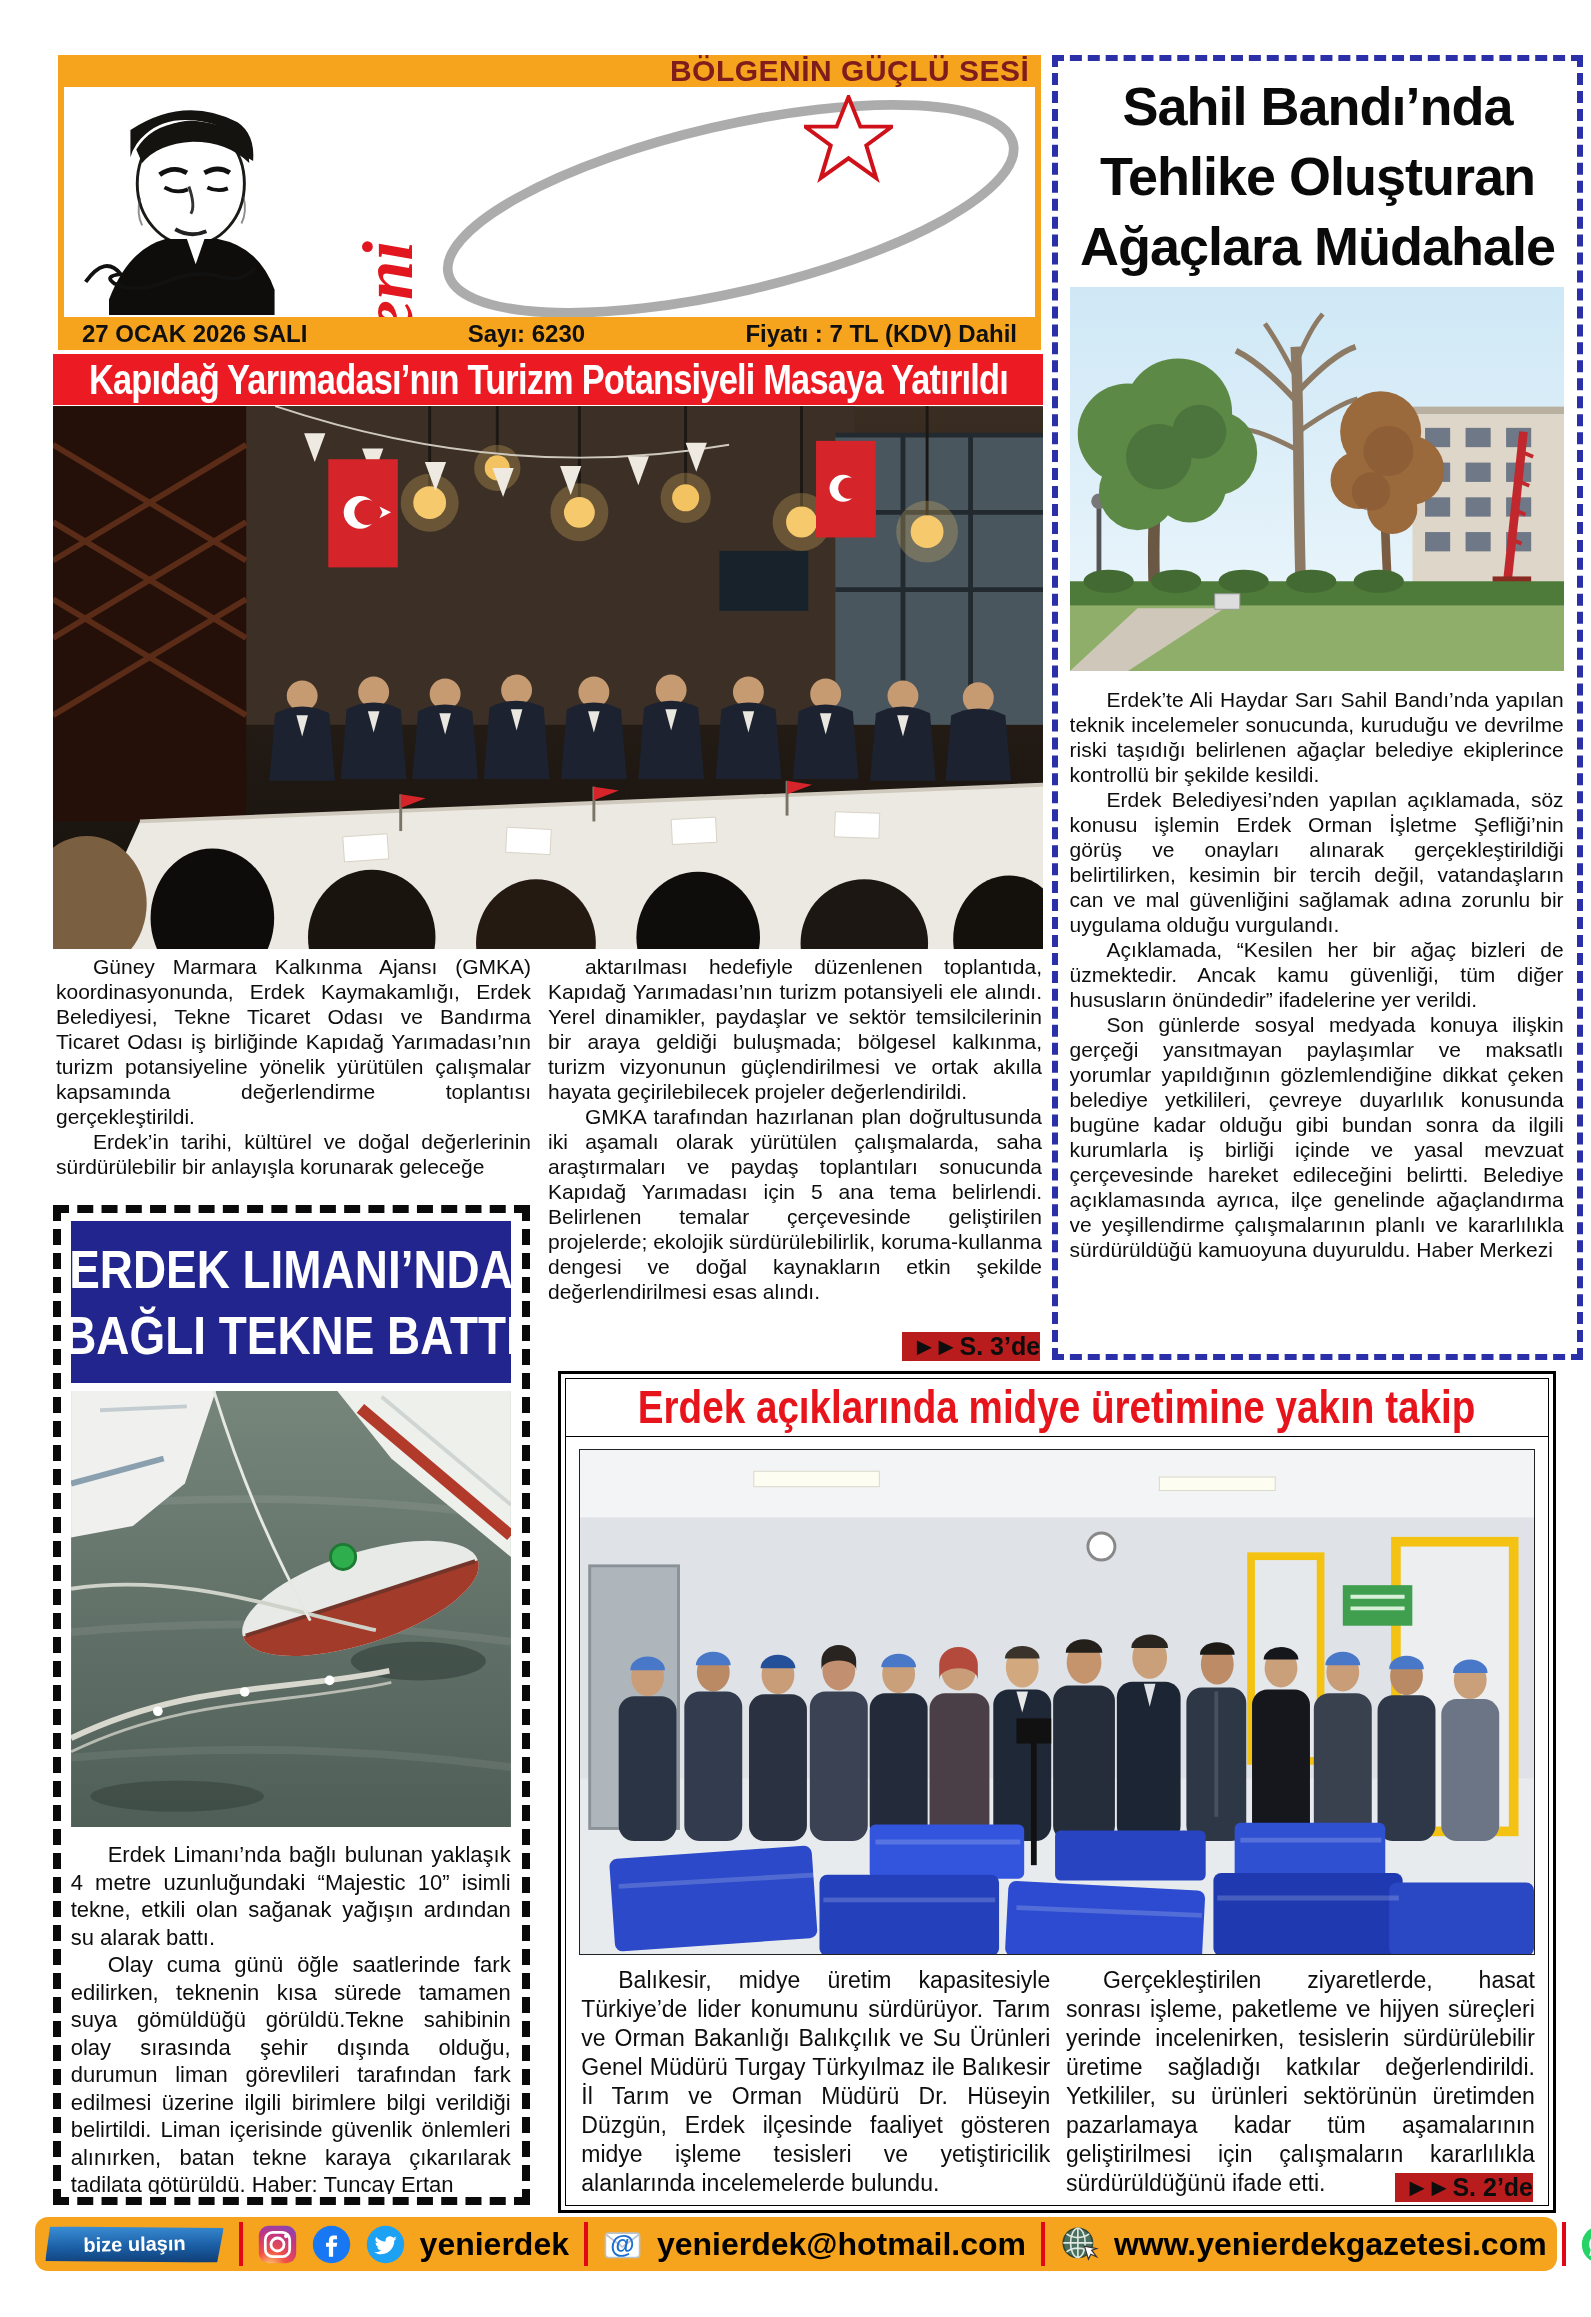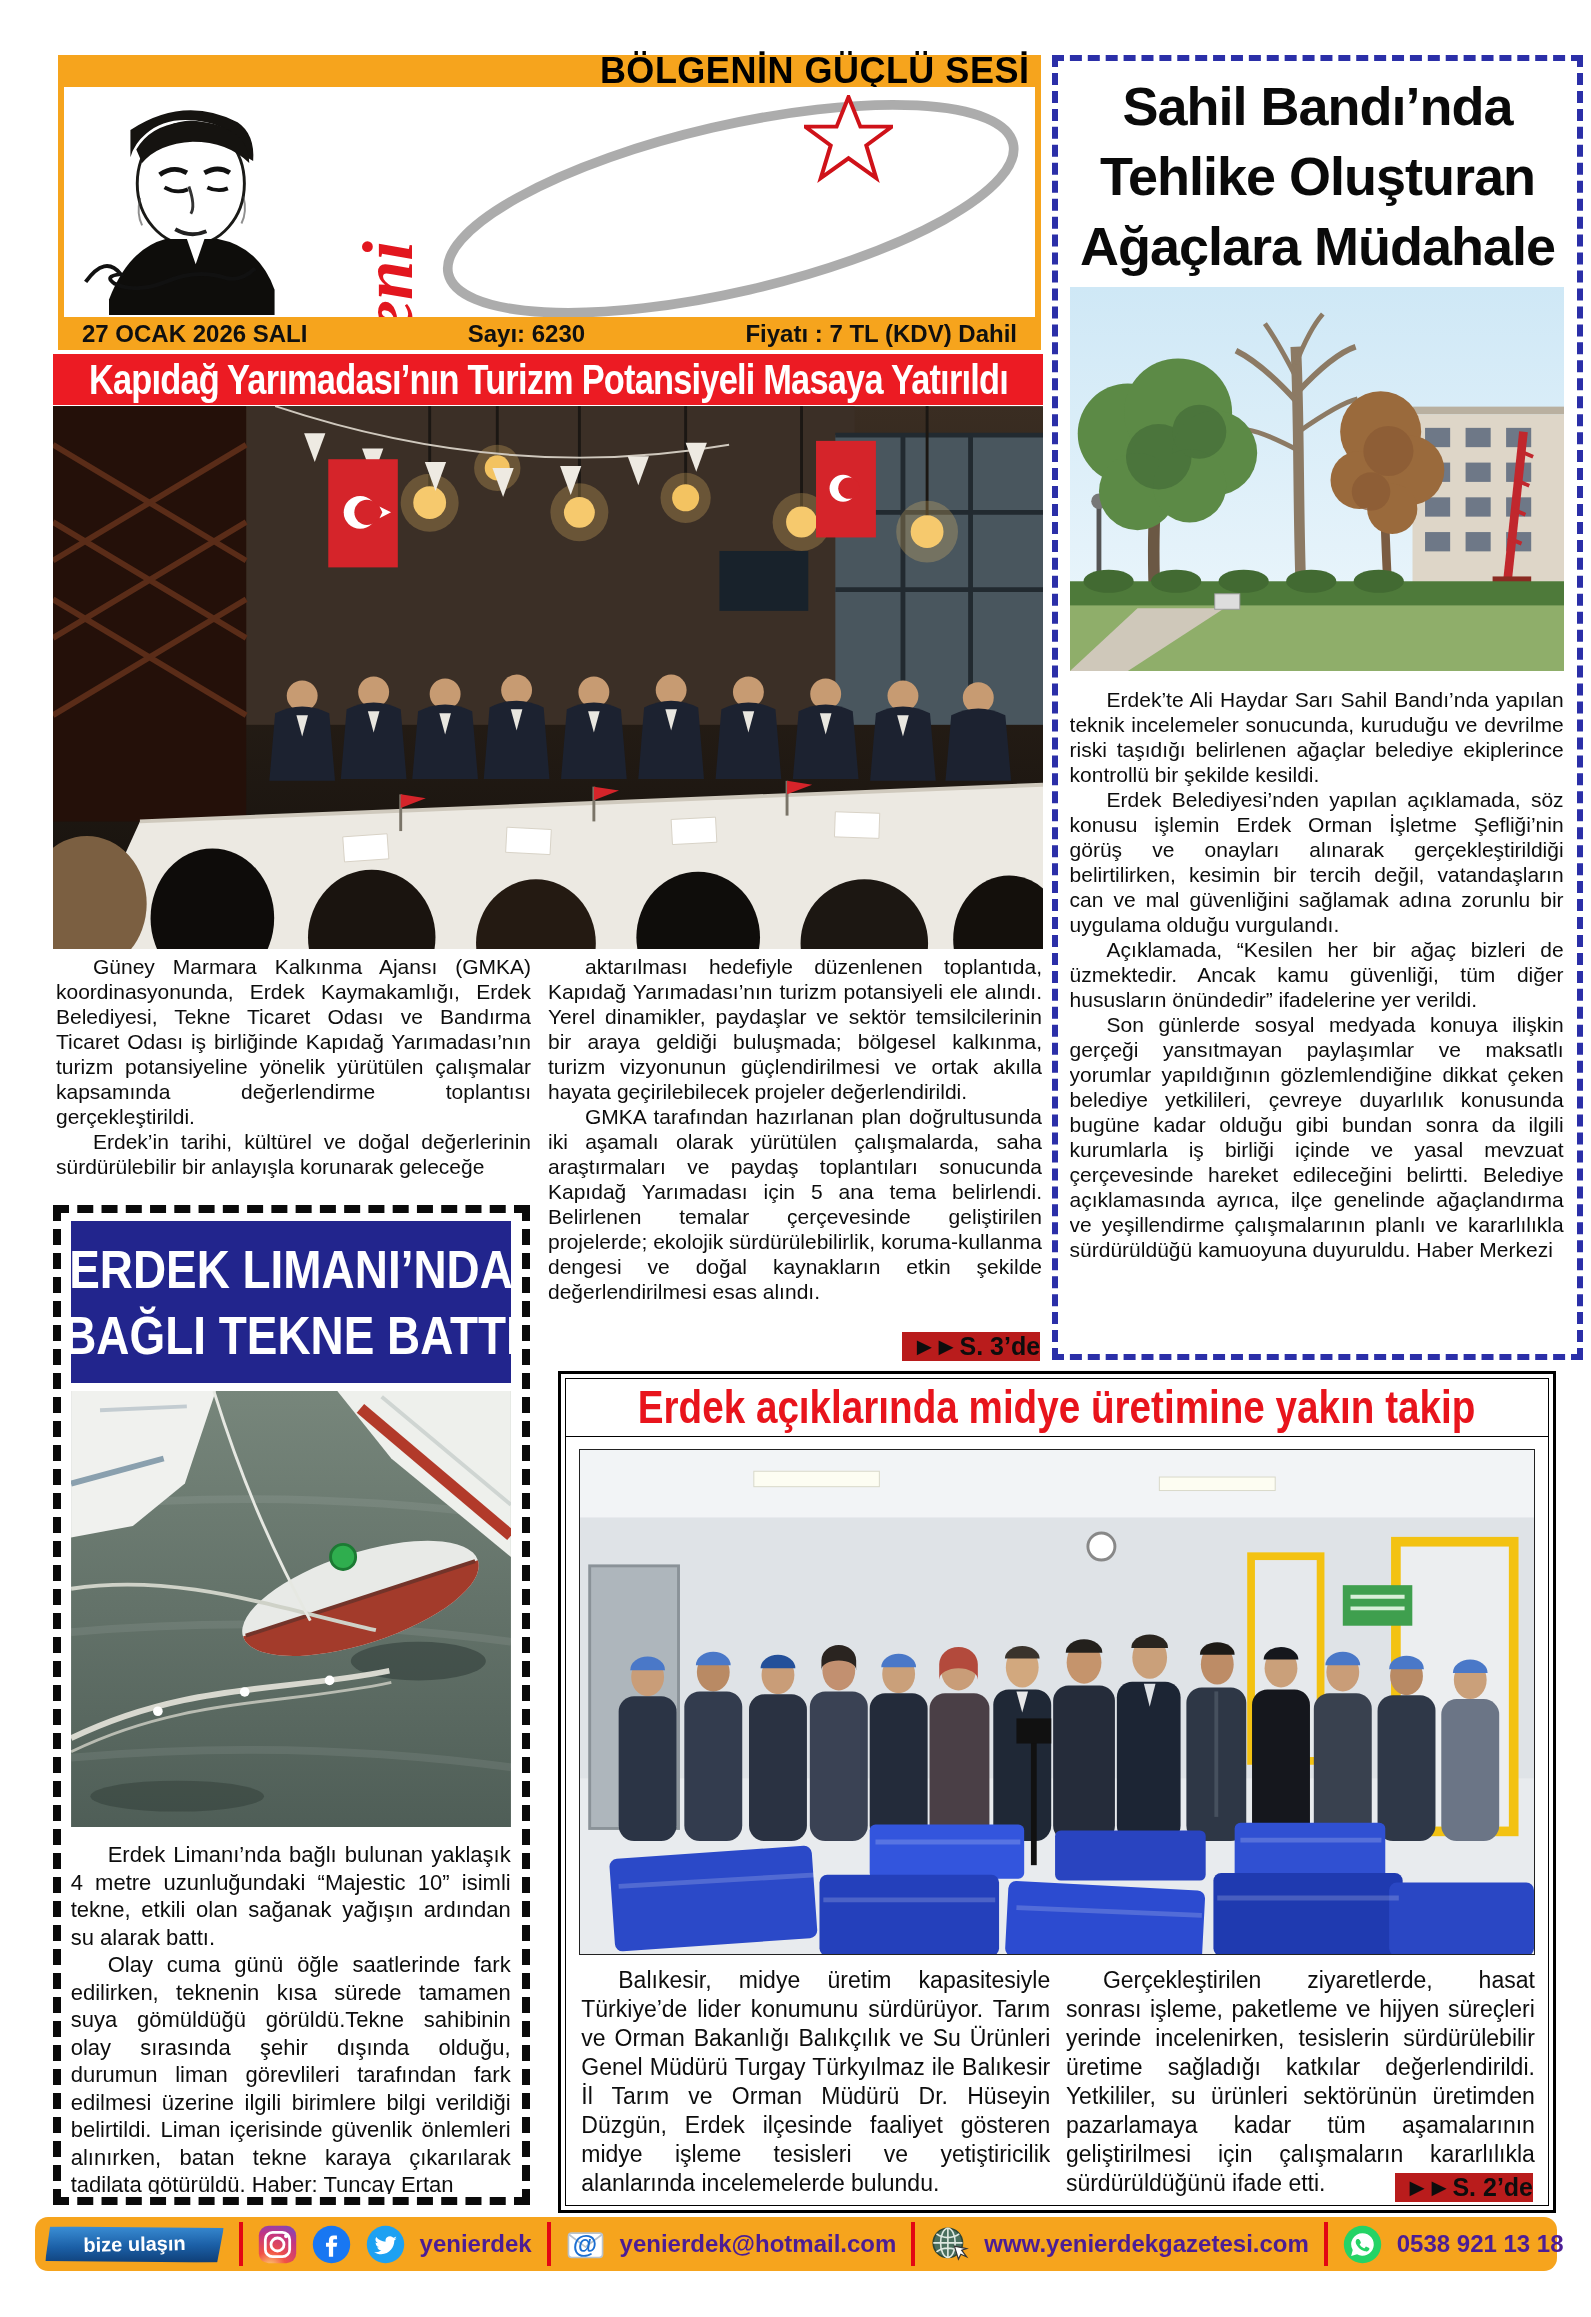--- a/index.html
+++ b/index.html
@@ -1,20 +1,20 @@
 <!DOCTYPE html>
 <html><head>
 <meta charset="utf-8">
 <style>
   html,body{margin:0;padding:0;background:#fff;}
   .page{position:relative;width:1591px;height:2317px;background:#fff;font-family:"Liberation Sans",sans-serif;overflow:hidden;color:#0d0d0d;}
   .abs{position:absolute;}
   
   .mh-band{position:absolute;left:58px;top:55px;width:983px;height:32px;background:#F6A41D;display:flex;align-items:center;justify-content:flex-end;padding-right:11.6px;box-sizing:border-box;}
-  .tagline{font-weight:bold;font-size:36px;color:#000000;letter-spacing:0.5px;}
+  .tagline{font-weight:bold;font-size:30px;color:#7f1d1d;letter-spacing:0.5px;}
   .mh-side{position:absolute;top:87px;width:5.8px;height:230px;background:#F6A41D;}
   .mh-body{position:absolute;left:64px;top:87px;width:971px;height:230px;background:#fff;overflow:hidden;}
   .yeni{position:absolute;left:222px;top:183px;width:203px;height:68px;transform:rotate(-90deg);display:flex;align-items:center;justify-content:center;font-family:"Liberation Serif",serif;font-style:italic;font-weight:bold;font-size:71px;color:#E2161E;}
   .erdek{position:absolute;left:290px;top:-13.5px;width:682px;height:247px;display:flex;align-items:center;justify-content:center;font-family:"Liberation Serif",serif;font-weight:bold;font-size:217px;letter-spacing:-9.7px;color:#E2161E;text-shadow:3.9px 3.9px 0 rgba(150,10,10,.30);}
   .datebar{position:absolute;left:58px;top:317px;width:983px;height:33px;background:#F6A41D;display:flex;align-items:center;justify-content:space-between;padding:0 24px;box-sizing:border-box;font-weight:bold;font-size:24px;color:#101010;}
   
   .main-headline{position:absolute;left:53px;top:354px;width:990px;height:51px;background:#EC1B23;display:flex;align-items:center;justify-content:center;overflow:hidden;}
   .cond{display:inline-block;white-space:nowrap;transform:scaleX(.8);}
   .main-headline .cond{color:#fff;font-weight:bold;font-size:43px;letter-spacing:-1px;}
   .photo{position:absolute;overflow:hidden;}
@@ -48,21 +48,21 @@
   .m-col p.body{font-size:23px;line-height:29px;}
   .m1{left:15.4px;width:469px;}
   .m2{left:500px;width:469px;}
   
   .footer{position:absolute;left:35px;top:2217px;width:1522px;height:54px;background:#F6A41D;border-radius:13px;display:flex;align-items:center;gap:15px;padding:0 9.7px;box-sizing:border-box;}
   .ribbon{position:relative;flex:0 0 179px;height:39px;color:#fff;font-size:20px;font-weight:bold;display:flex;align-items:center;justify-content:center;background:linear-gradient(180deg,#3b8fd6 0%,#1b5fa6 55%,#0f3e76 100%);clip-path:polygon(3% 0,100% 12%,96% 100%,0 88%);transform:rotate(-1deg);}
   .divider{flex:0 0 3.9px;height:44px;background:#E30613;}
   .icon{flex:0 0 39px;width:39px;height:39px;position:relative;}
   .icon svg{width:100%;height:100%;display:block;}
   .at{position:absolute;inset:0;display:flex;align-items:center;justify-content:center;color:#1b6fd2;font-weight:bold;font-size:25px;}
-  .ftxt{font-weight:bold;font-size:24px;color:#4c1d95;white-space:nowrap;}
+  .ftxt{font-weight:bold;font-size:32px;color:#000000;white-space:nowrap;}
 </style>
 </head>
 <body>
 
 <div class="page">
 
   <div class="mh-band">
     <span class="tagline">BÖLGENİN GÜÇLÜ SESİ</span>
   </div>
   <div class="mh-side" style="left:58px;"></div>

